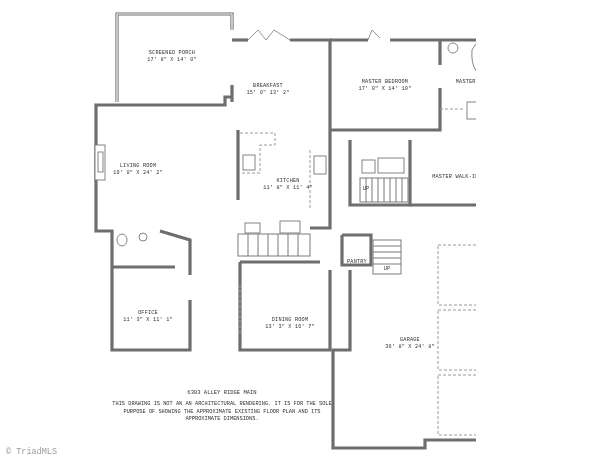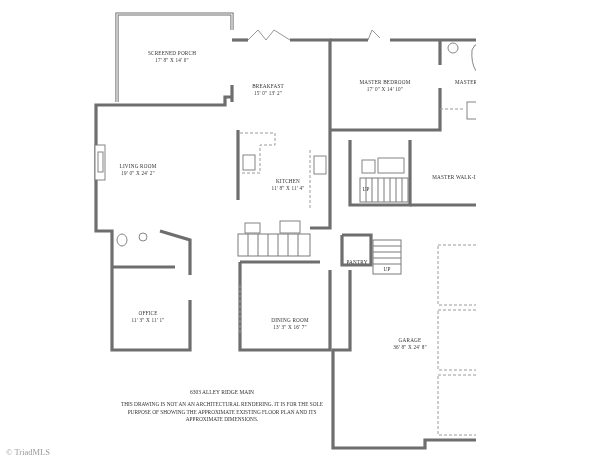--- a/index.html
+++ b/index.html
@@ -1,16 +1,16 @@
 <!DOCTYPE html>
 <html><head>
 <meta charset="utf-8">
 <style>
   html,body{margin:0;padding:0;background:#fff;}
-  #stage{position:relative;width:476px;height:463px;background:#ffffff;overflow:hidden;font-family:Liberation Serif, serif;}
+  #stage{position:relative;width:476px;height:463px;background:#ffffff;overflow:hidden;font-family:Liberation Mono, monospace;}
   svg{position:absolute;left:0;top:0;}
   .wall{fill:none;stroke:#6e6e6e;stroke-width:3.2;}
   .wall-in{fill:none;stroke:#ffffff;stroke-width:1.2;}
   .thin{fill:none;stroke:#7a7a7a;stroke-width:1;}
   .dash{fill:none;stroke:#9a9a9a;stroke-width:1;stroke-dasharray:3 2;}
   .door{fill:none;stroke:#8a8a8a;stroke-width:0.9;}
   .fix{fill:#fff;stroke:#777;stroke-width:0.9;}
   .lbl{position:absolute;font-size:5.2px;color:#333;text-align:center;letter-spacing:0.2px;line-height:7px;white-space:nowrap;transform:translateX(-50%);}
   .note{position:absolute;font-size:5.3px;color:#333;text-align:center;line-height:7.5px;transform:translateX(-50%);}
   .title{position:absolute;font-size:5.5px;color:#333;transform:translateX(-50%);}

